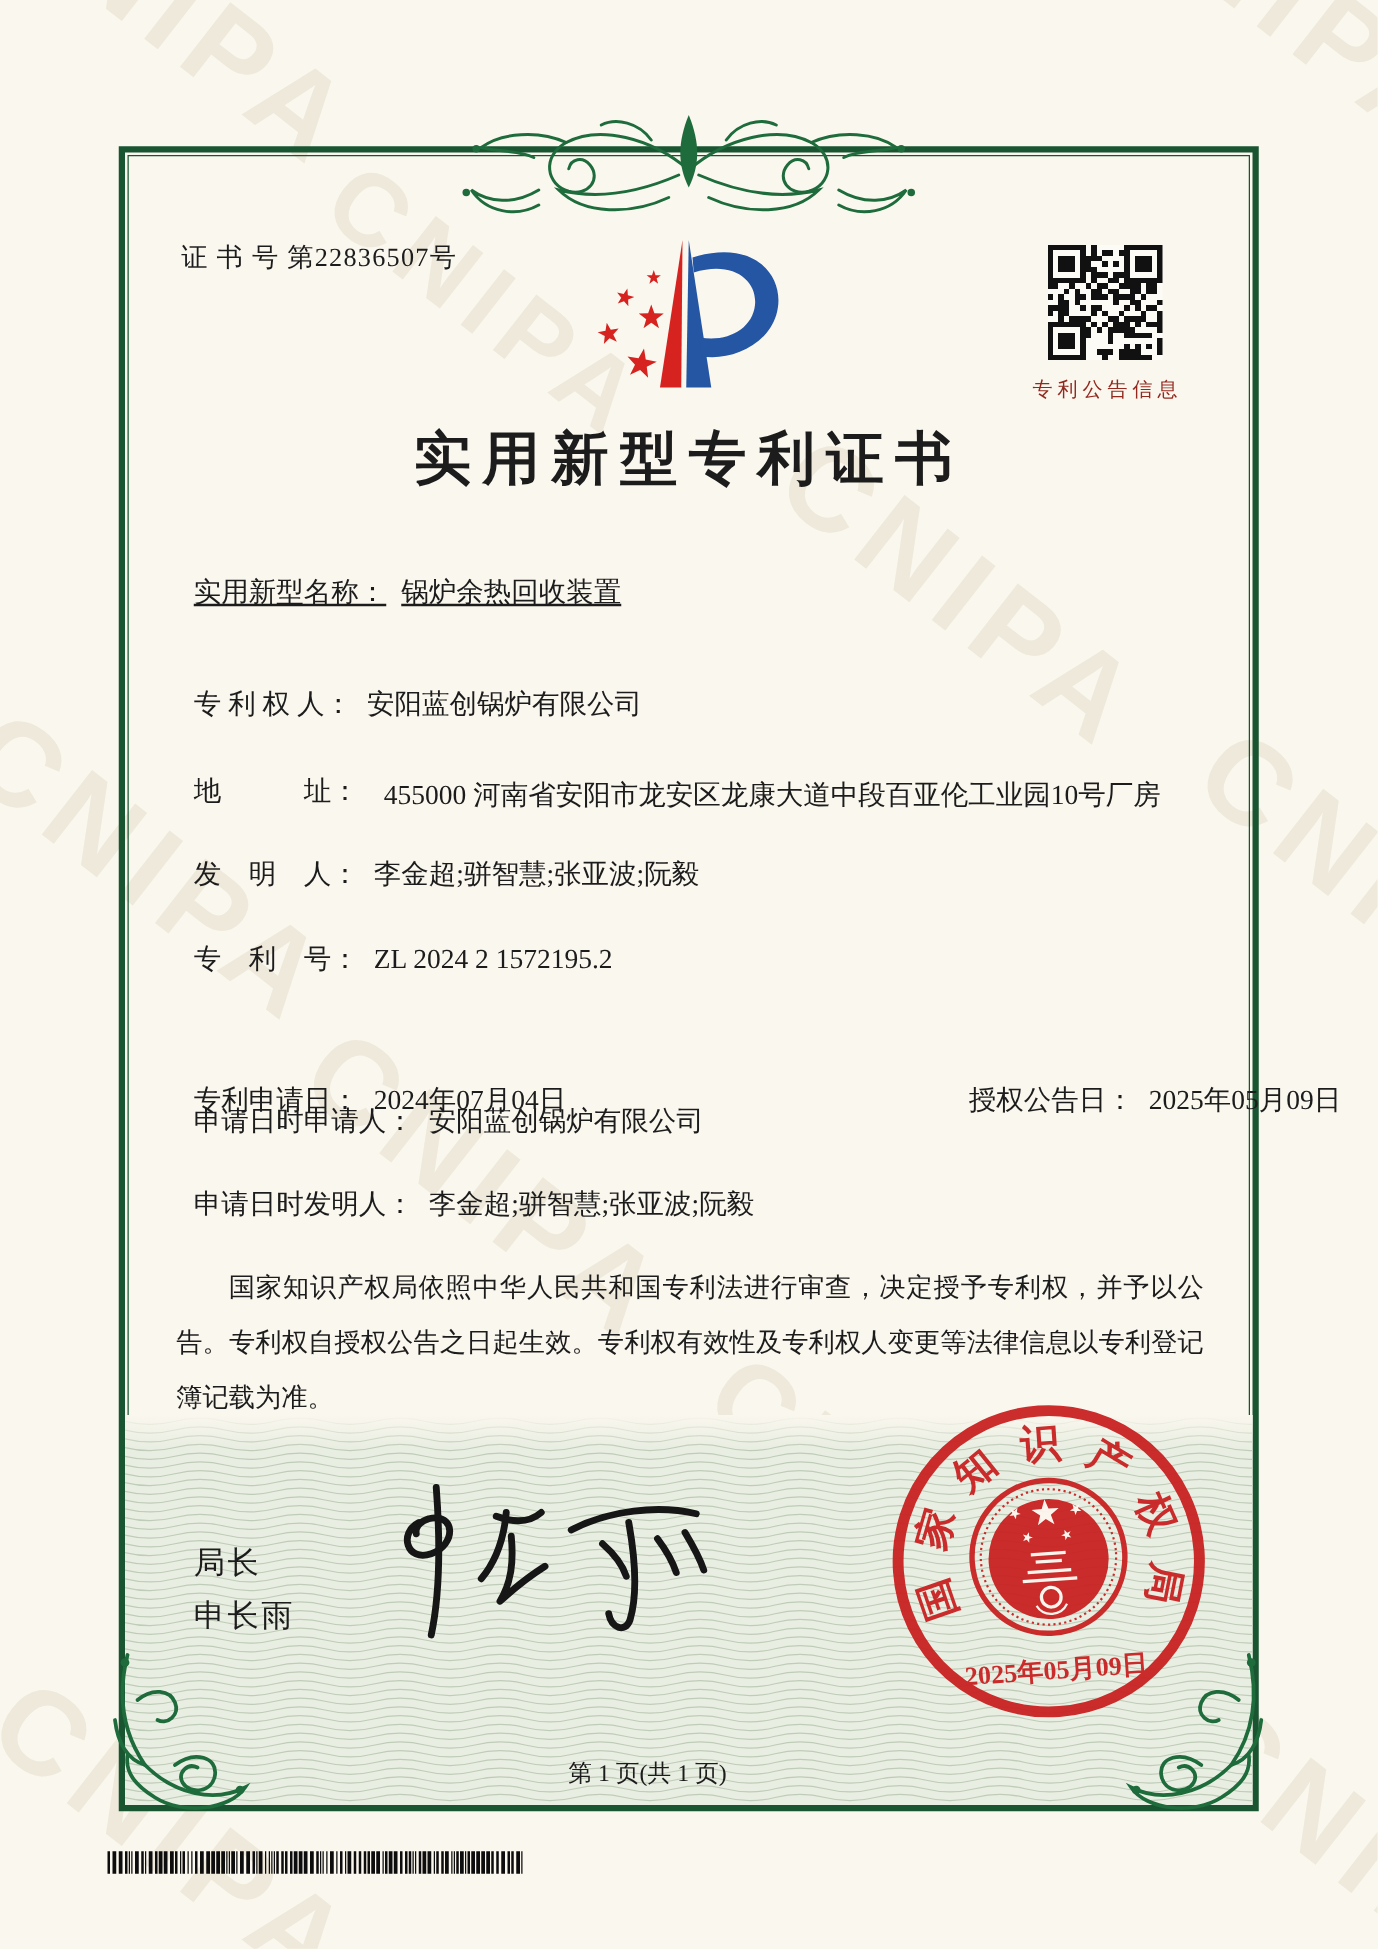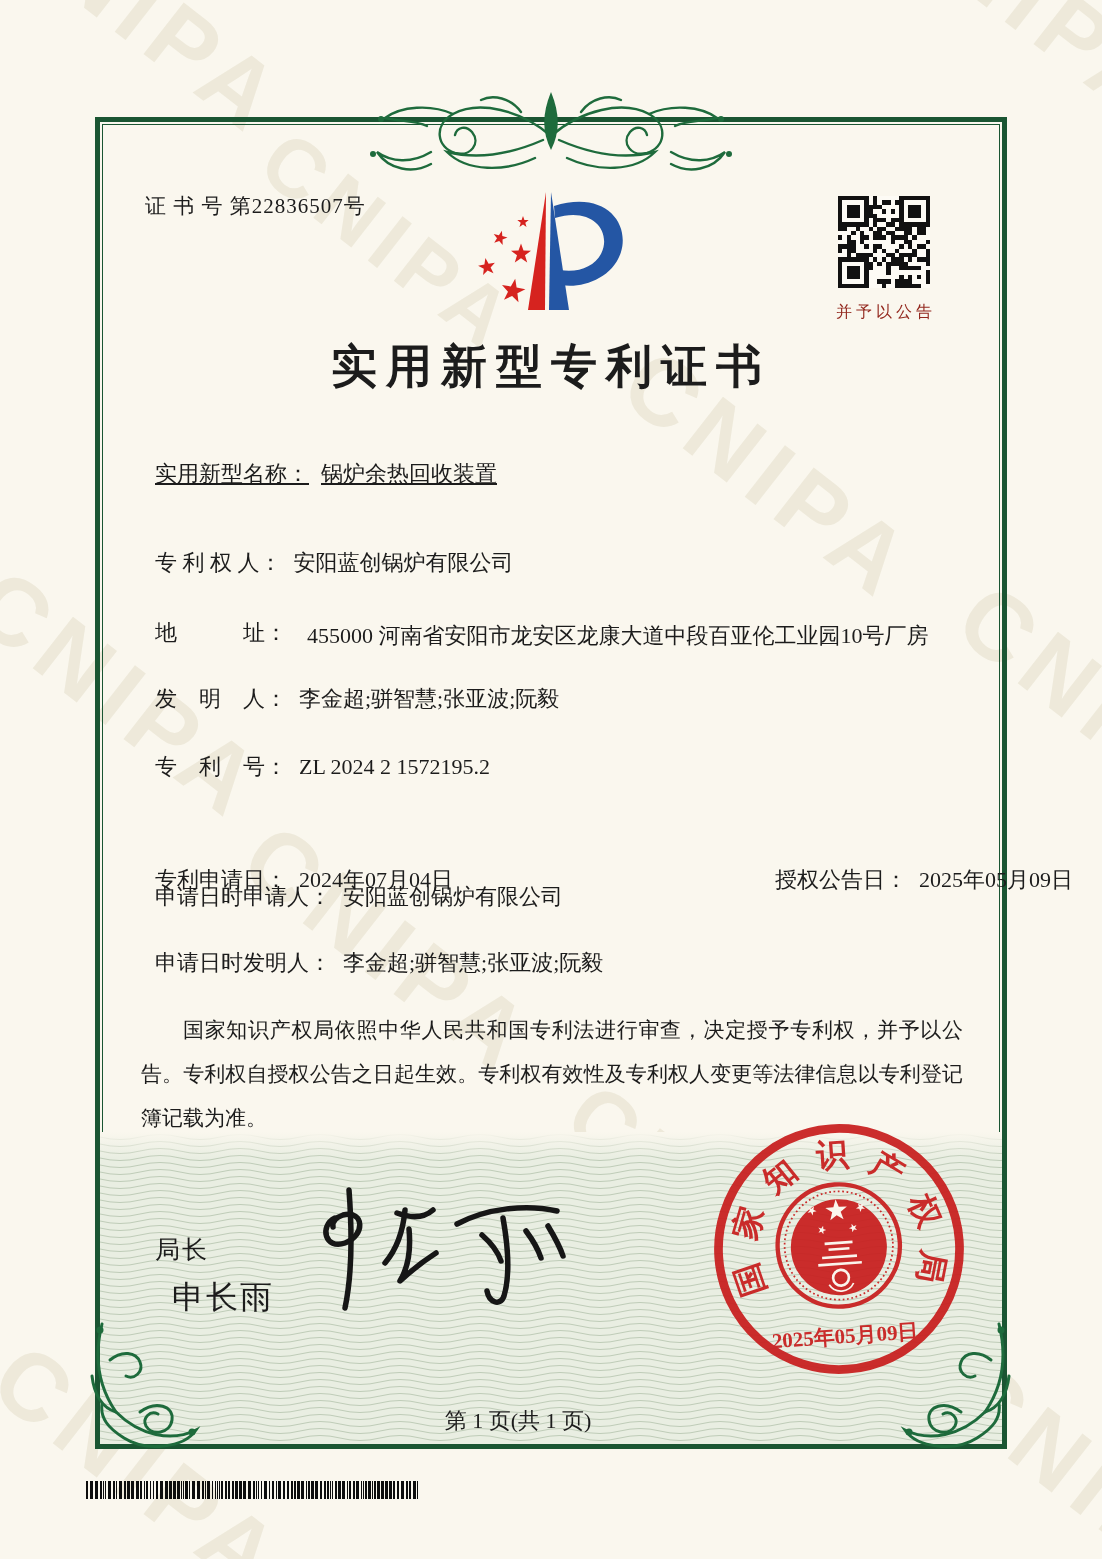--- a/index.html
+++ b/index.html
@@ -31,27 +31,27 @@
   .colR{position:absolute;left:620px;top:0;}
   .addr{position:absolute;left:155px;top:618px;font-size:22px;z-index:2;display:flex;}
   .addr .lbl{flex:0 0 152px;}
   .addr .val{width:660px;line-height:36px;}
   
   .body-par{position:absolute;left:141px;top:1008px;width:822px;font-size:21px;line-height:44px;
       text-indent:2em;text-align:justify;z-index:2;}
   
   .signer-title{position:absolute;left:155px;top:1233px;font-size:25px;z-index:2;
       font-family:"Liberation Sans","DejaVu Sans",sans-serif;letter-spacing:2px;}
-  .signer-name{position:absolute;left:172px;top:1276px;font-size:32px;z-index:2;
+  .signer-name{position:absolute;left:155px;top:1276px;font-size:25px;z-index:2;
       font-family:Liberation Sans, sans-serif;letter-spacing:2px;}
   .signature{position:absolute;left:305px;top:1180px;z-index:2;}
   
   .seal{position:absolute;left:708px;top:1118px;z-index:3;opacity:.93;transform:rotate(-4deg);}
   
-  .footer{position:absolute;left:0;top:1406px;width:1036px;text-align:center;font-size:22px;z-index:2;}
+  .footer{position:absolute;left:0;top:1406px;width:1036px;text-align:center;font-size:19px;z-index:2;}
   .barcode{position:absolute;left:86px;top:1481px;height:18px;z-index:2;display:flex;}
   .barcode div{height:18px;}
 </style>
 </head>
 <body>
 
 <div id="wm-layer">
     <div class="wm" style="left: -30px; top: -45px; font-size: 95px;">CNIPA</div>
     <div class="wm" style="left: 860px; top: -55px; font-size: 95px;">CNIPA</div>
     <div class="wm" style="left: 240px; top: 195px; font-size: 82px;">CNIPA</div>
@@ -315,21 +315,21 @@
       <rect x="1" y="1" width="5" height="5" fill="#fdfbf5"></rect>
       <rect x="2" y="2" width="3" height="3" fill="#111"></rect>
       <rect x="14" y="0" width="7" height="7" fill="#111"></rect>
       <rect x="15" y="1" width="5" height="5" fill="#fdfbf5"></rect>
       <rect x="16" y="2" width="3" height="3" fill="#111"></rect>
       <rect x="0" y="14" width="7" height="7" fill="#111"></rect>
       <rect x="1" y="15" width="5" height="5" fill="#fdfbf5"></rect>
       <rect x="2" y="16" width="3" height="3" fill="#111"></rect>
     </svg>
 </div>
-<div class="qr-label">并予以公告</div>
+<div class="qr-label">专利公告信息</div>
 
 <div class="title">实用新型专利证书</div>
 
 <div class="row" style="top:459px;text-decoration:underline;">
   <span>实用新型名称：</span><span class="val">锅炉余热回收装置</span>
 </div>
 
 <div class="row" style="top:548px;">
   <span>专 利 权 人：</span><span class="val">安阳蓝创锅炉有限公司</span>
 </div>

